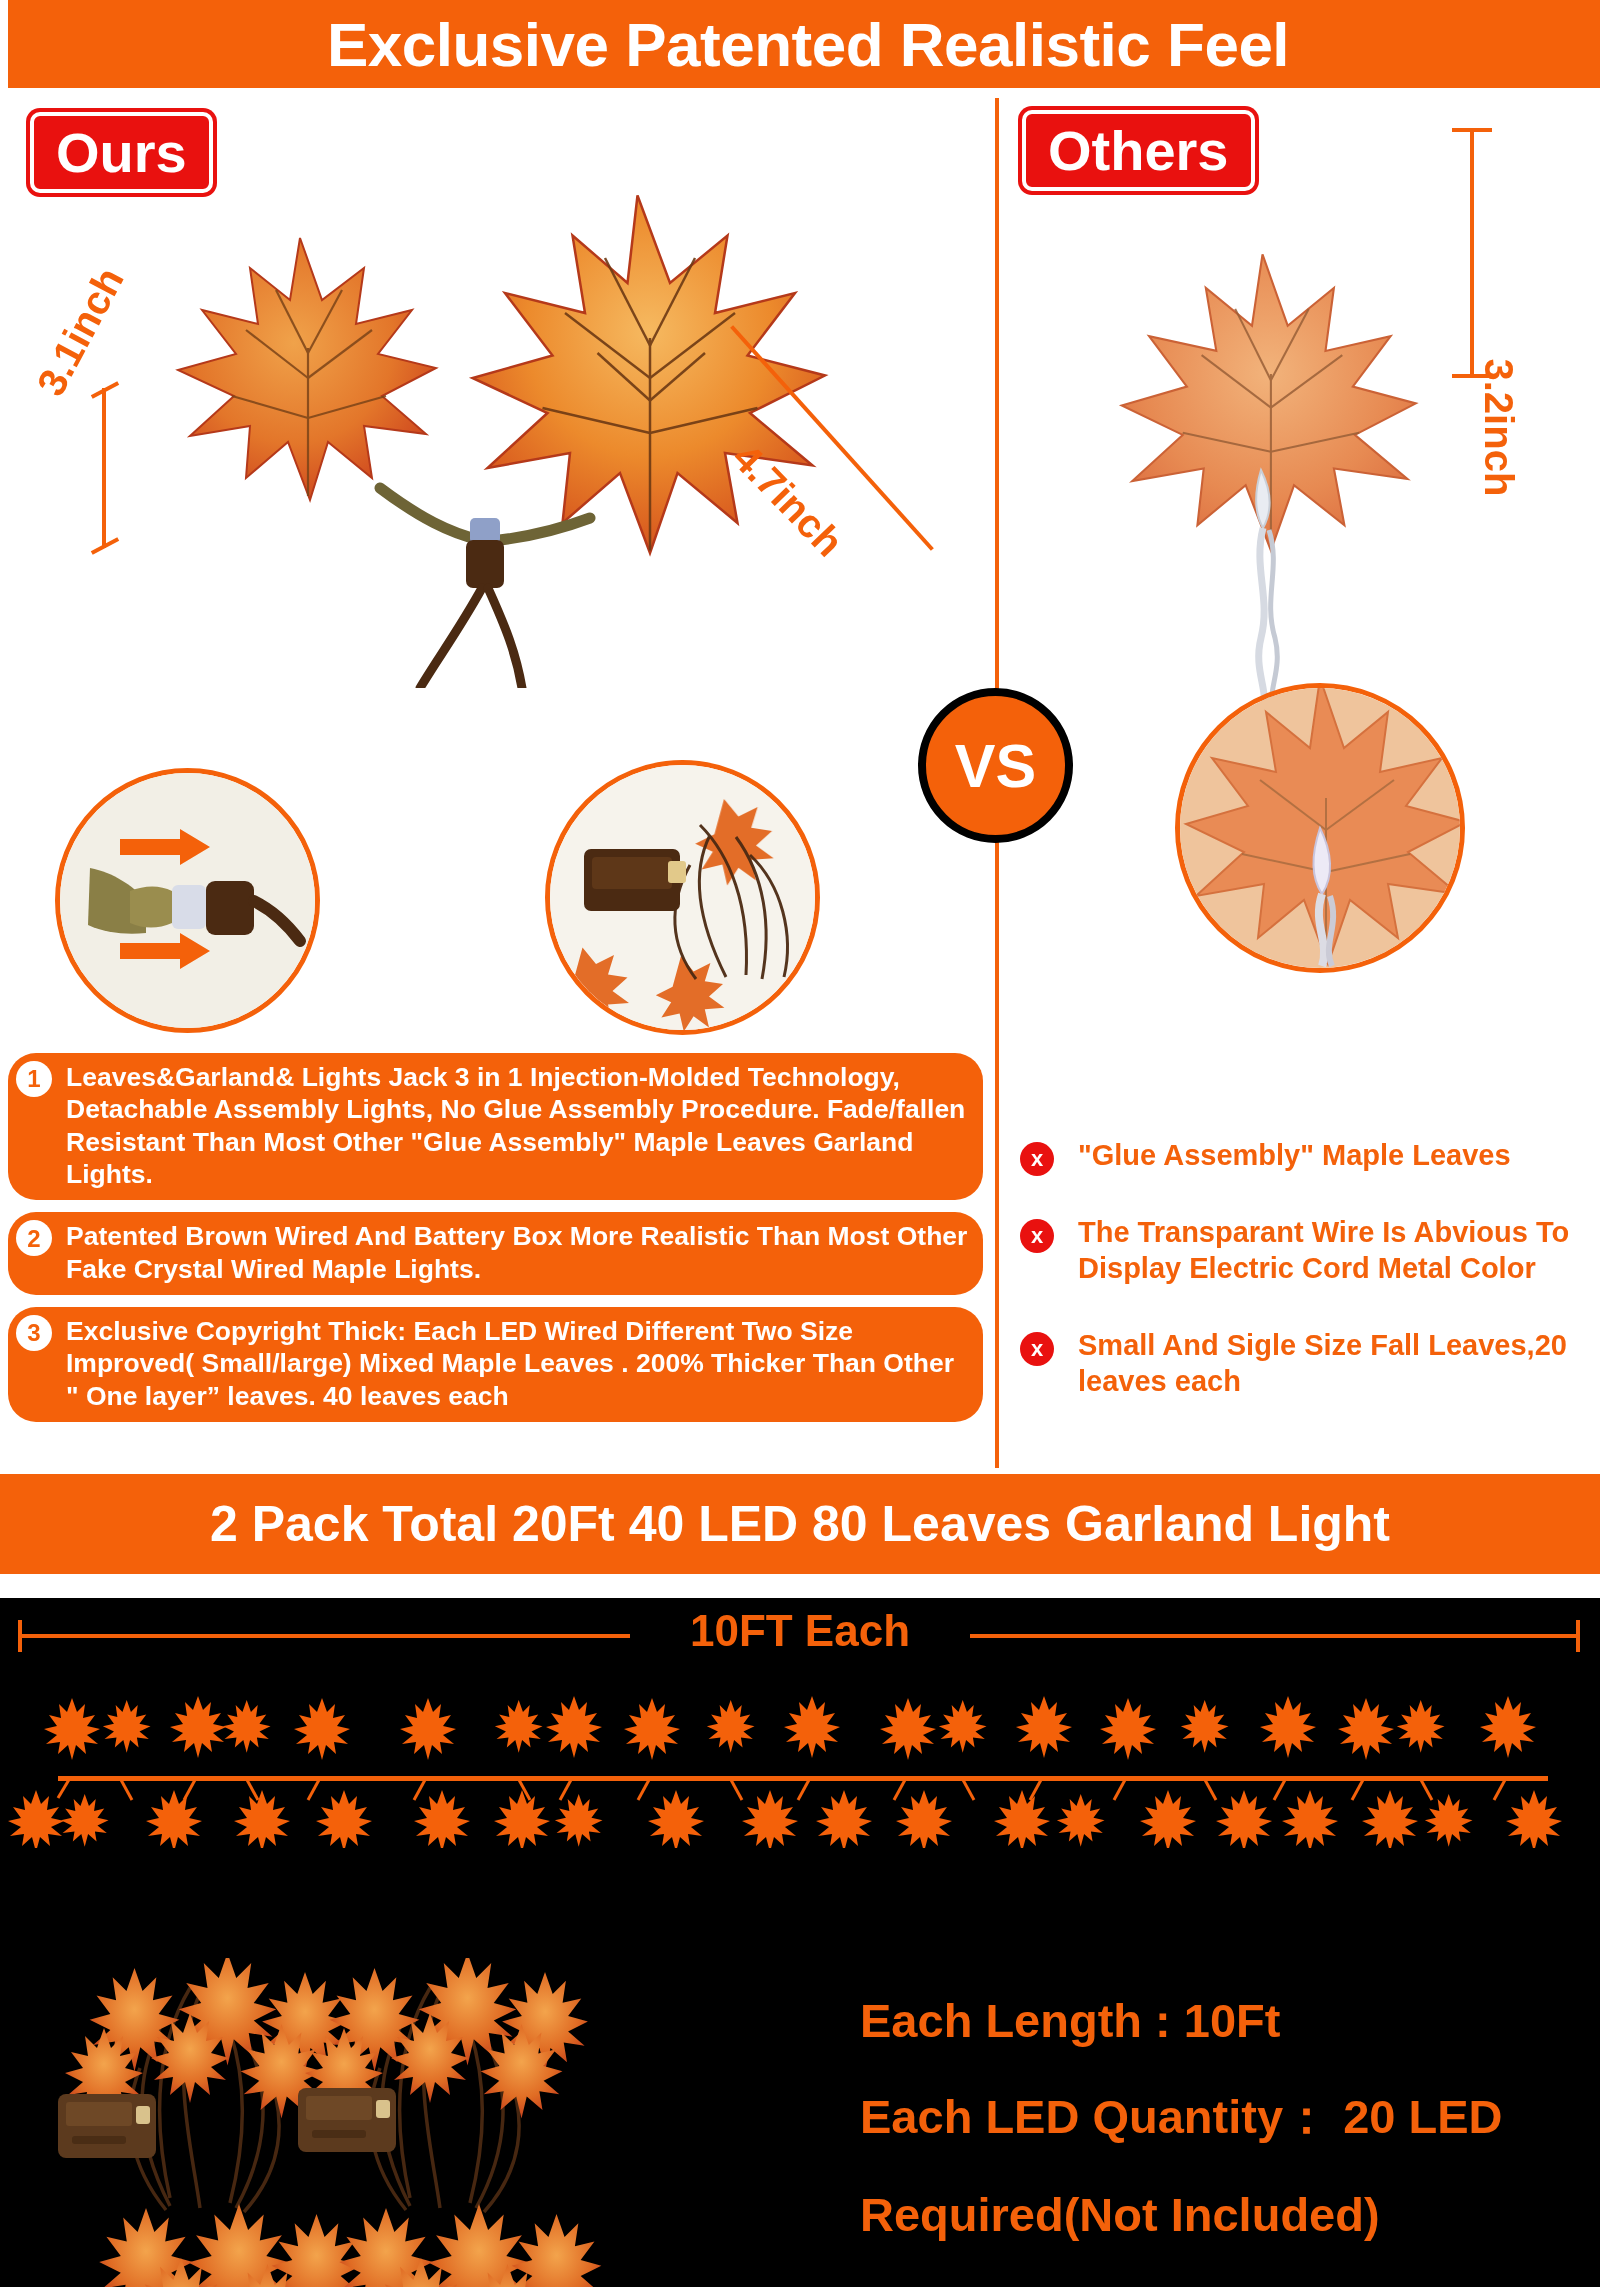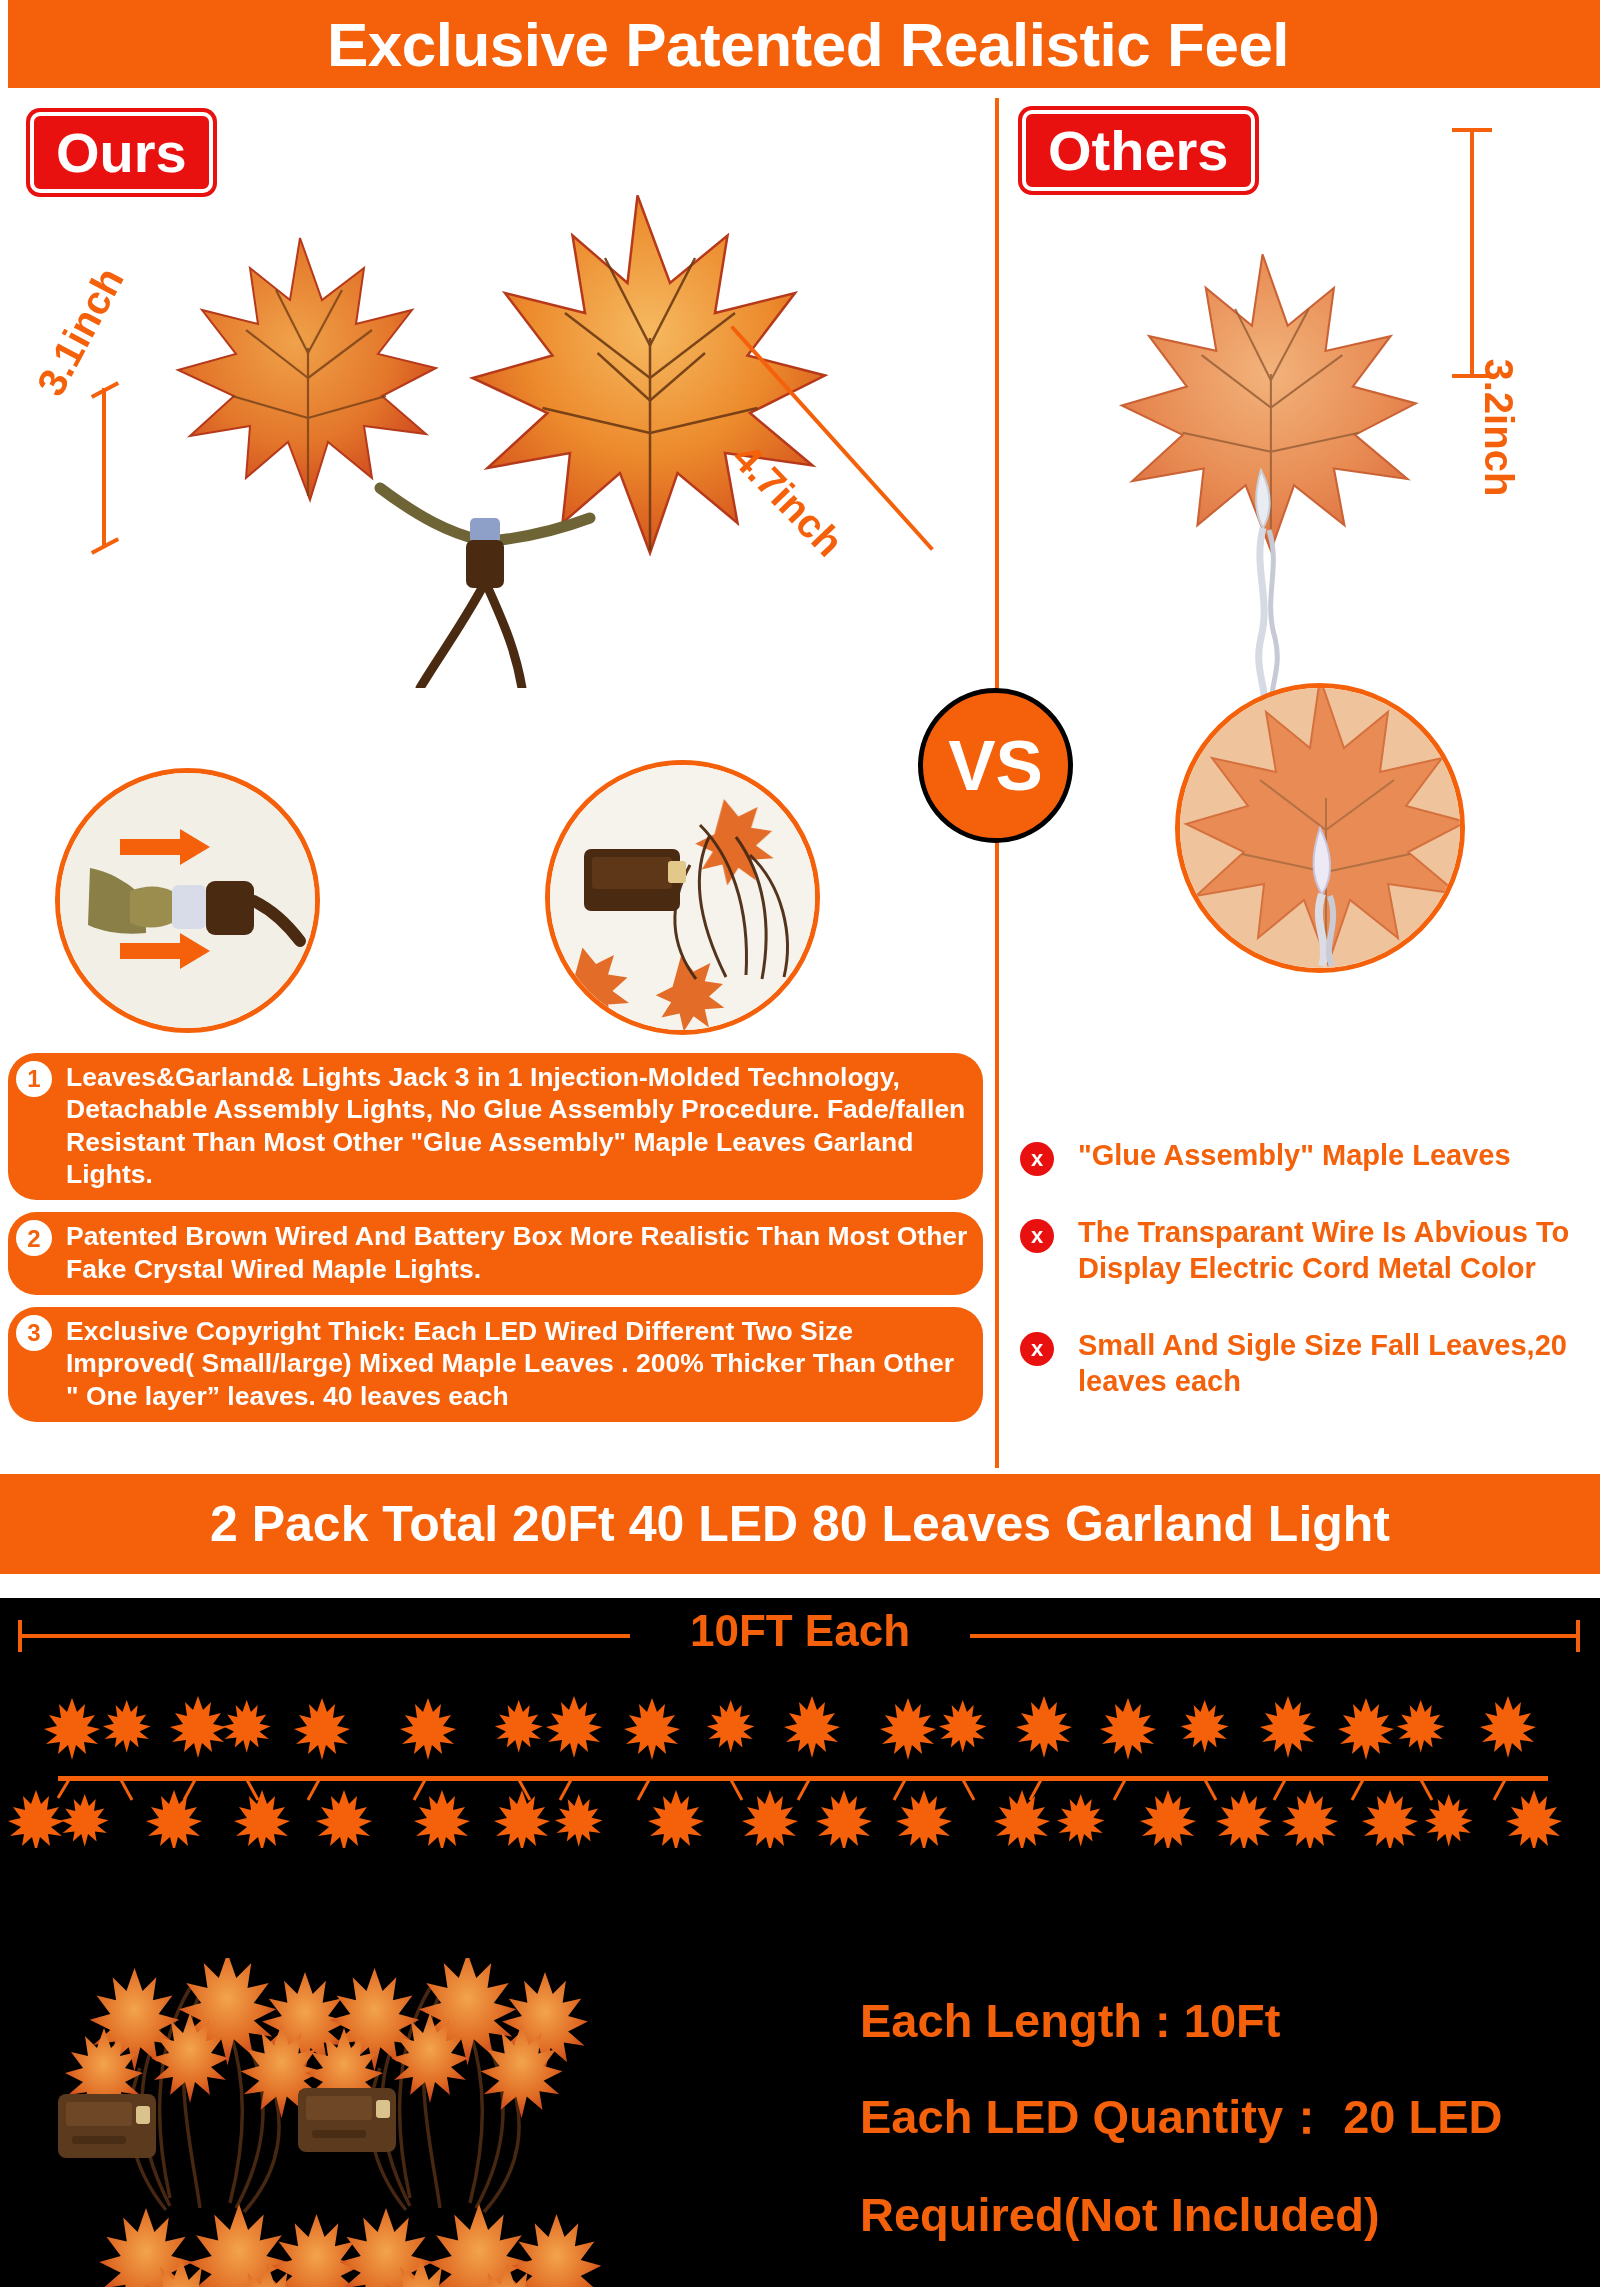--- a/index.html
+++ b/index.html
@@ -54,22 +54,22 @@
   }
   .dim-line {
     position:absolute; background:#F4610A;
   }
 
   
   .vs-badge {
     position:absolute; left:918px; top:600px; width:155px; height:155px;
     background:#F4610A; border-radius:50%;
     display:flex; align-items:center; justify-content:center;
-    color:#ffffff; font-size:71px; font-weight:bold;
-    border:5px solid #000000;
+    color:#ffffff; font-size:61px; font-weight:bold;
+    border:8px solid #000000;
   }
 
   
   .circle-photo {
     position:absolute; border-radius:50%; border:5px solid #F4610A;
     overflow:hidden;
   }
 
   
   .bullets-left { position:absolute; left:8px; top:965px; width:975px; }

